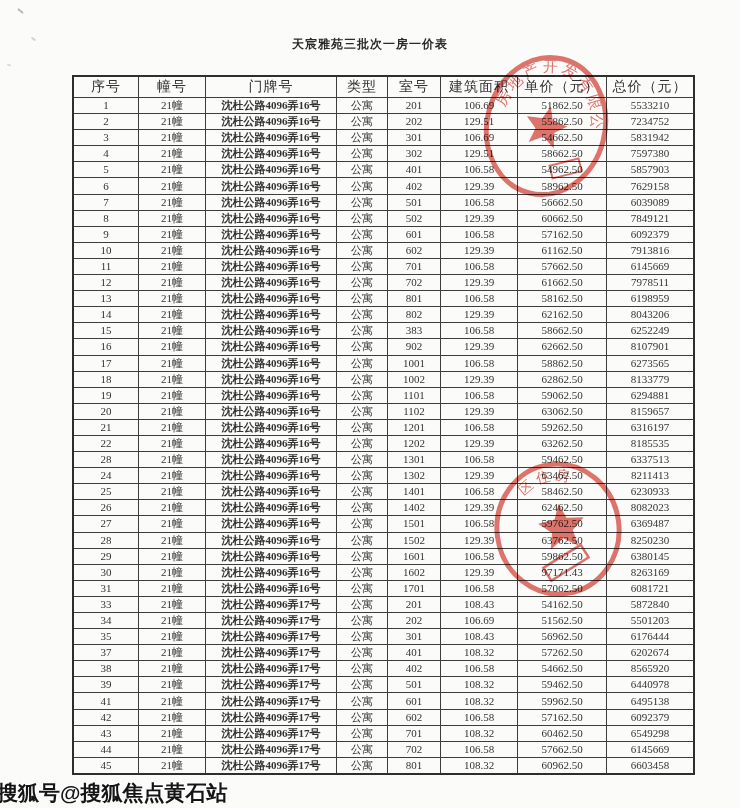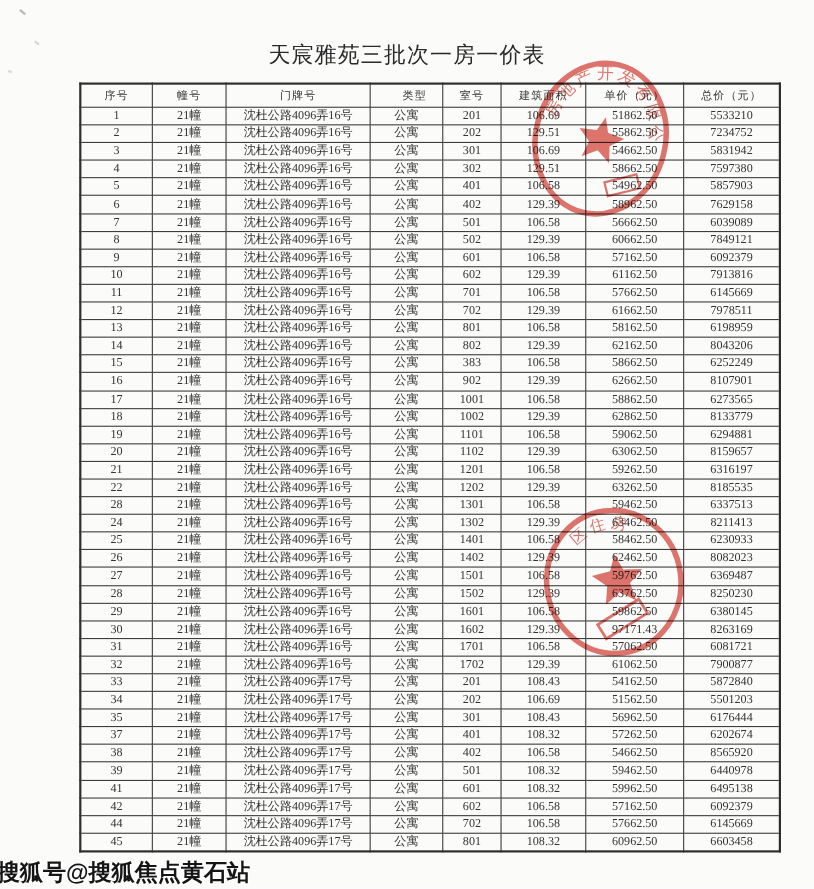--- a/index.html
+++ b/index.html
@@ -5,46 +5,46 @@
   html,body{margin:0;padding:0;}
   body{
     width:740px;height:808px;overflow:hidden;position:relative;
     background:#fbfbfa;
     font-family:"Liberation Serif","DejaVu Serif",serif;
     color:#303030;
   }
   .page{position:absolute;inset:0;}
   .doc-title{
     position:absolute;top:36px;left:0;width:740px;
-    text-align:center;font-size:20px;font-weight:normal;
+    text-align:center;font-size:12px;font-weight:bold;
     letter-spacing:1px;color:#2a2a2a;
   }
   table.price{
     position:absolute;top:75px;left:72px;width:612px;
     border-collapse:collapse;table-layout:fixed;
     border:2px solid #2e2e2e;
     background:transparent;
   }
   table.price th, table.price td{
     border:1px solid #3d3d3d;
     text-align:center;vertical-align:middle;
     padding:0;overflow:hidden;white-space:nowrap;
     color:#333;
   }
-  table.price th{height:20px;font-size:10px;font-weight:normal;letter-spacing:1px;}
+  table.price th{height:20px;font-size:14px;font-weight:normal;letter-spacing:1px;}
   table.price td{height:15.1px;font-size:11px;line-height:15px;}
   table.price th:nth-child(1){width:64px;}
   table.price th:nth-child(2){width:66px;}
   table.price th:nth-child(3){width:130px;}
-  table.price th:nth-child(4){width:50px;padding-left:15px;}
+  table.price th:nth-child(4){width:50px;}
   table.price th:nth-child(5){width:52px;}
   table.price th:nth-child(6){width:76px;}
   table.price th:nth-child(7){width:88px;}
   table.price th:nth-child(8){width:86px;}
-  td:nth-child(3){font-size:10.5px;letter-spacing:0;}
+  td:nth-child(3){font-size:10.5px;letter-spacing:0;font-weight:bold;}
 
   .stamp{
     position:absolute;mix-blend-mode:multiply;opacity:.8;
     filter:blur(.4px);pointer-events:none;
   }
   #stamp-top{left:482px;top:52px;width:128px;height:148px;}
   #stamp-mid{left:492px;top:458px;width:132px;height:142px;}
 
   .watermark{
     position:absolute;left:-3px;top:779px;
@@ -387,30 +387,20 @@
           <td>31</td>
           <td>21幢</td>
           <td>沈杜公路4096弄16号</td>
           <td>公寓</td>
           <td>1701</td>
           <td>106.58</td>
           <td>57062.50</td>
           <td>6081721</td>
         </tr>
         <tr>
-          <td>32</td>
-          <td>21幢</td>
-          <td>沈杜公路4096弄16号</td>
-          <td>公寓</td>
-          <td>1702</td>
-          <td>129.39</td>
-          <td>61062.50</td>
-          <td>7900877</td>
-        </tr>
-        <tr>
           <td>33</td>
           <td>21幢</td>
           <td>沈杜公路4096弄17号</td>
           <td>公寓</td>
           <td>201</td>
           <td>108.43</td>
           <td>54162.50</td>
           <td>5872840</td>
         </tr>
         <tr>
@@ -475,20 +465,30 @@
         </tr>
         <tr>
           <td>42</td>
           <td>21幢</td>
           <td>沈杜公路4096弄17号</td>
           <td>公寓</td>
           <td>602</td>
           <td>106.58</td>
           <td>57162.50</td>
           <td>6092379</td>
+        </tr>
+        <tr>
+          <td>43</td>
+          <td>21幢</td>
+          <td>沈杜公路4096弄17号</td>
+          <td>公寓</td>
+          <td>701</td>
+          <td>108.32</td>
+          <td>60462.50</td>
+          <td>6549298</td>
         </tr>
         <tr>
           <td>44</td>
           <td>21幢</td>
           <td>沈杜公路4096弄17号</td>
           <td>公寓</td>
           <td>702</td>
           <td>106.58</td>
           <td>57662.50</td>
           <td>6145669</td>

